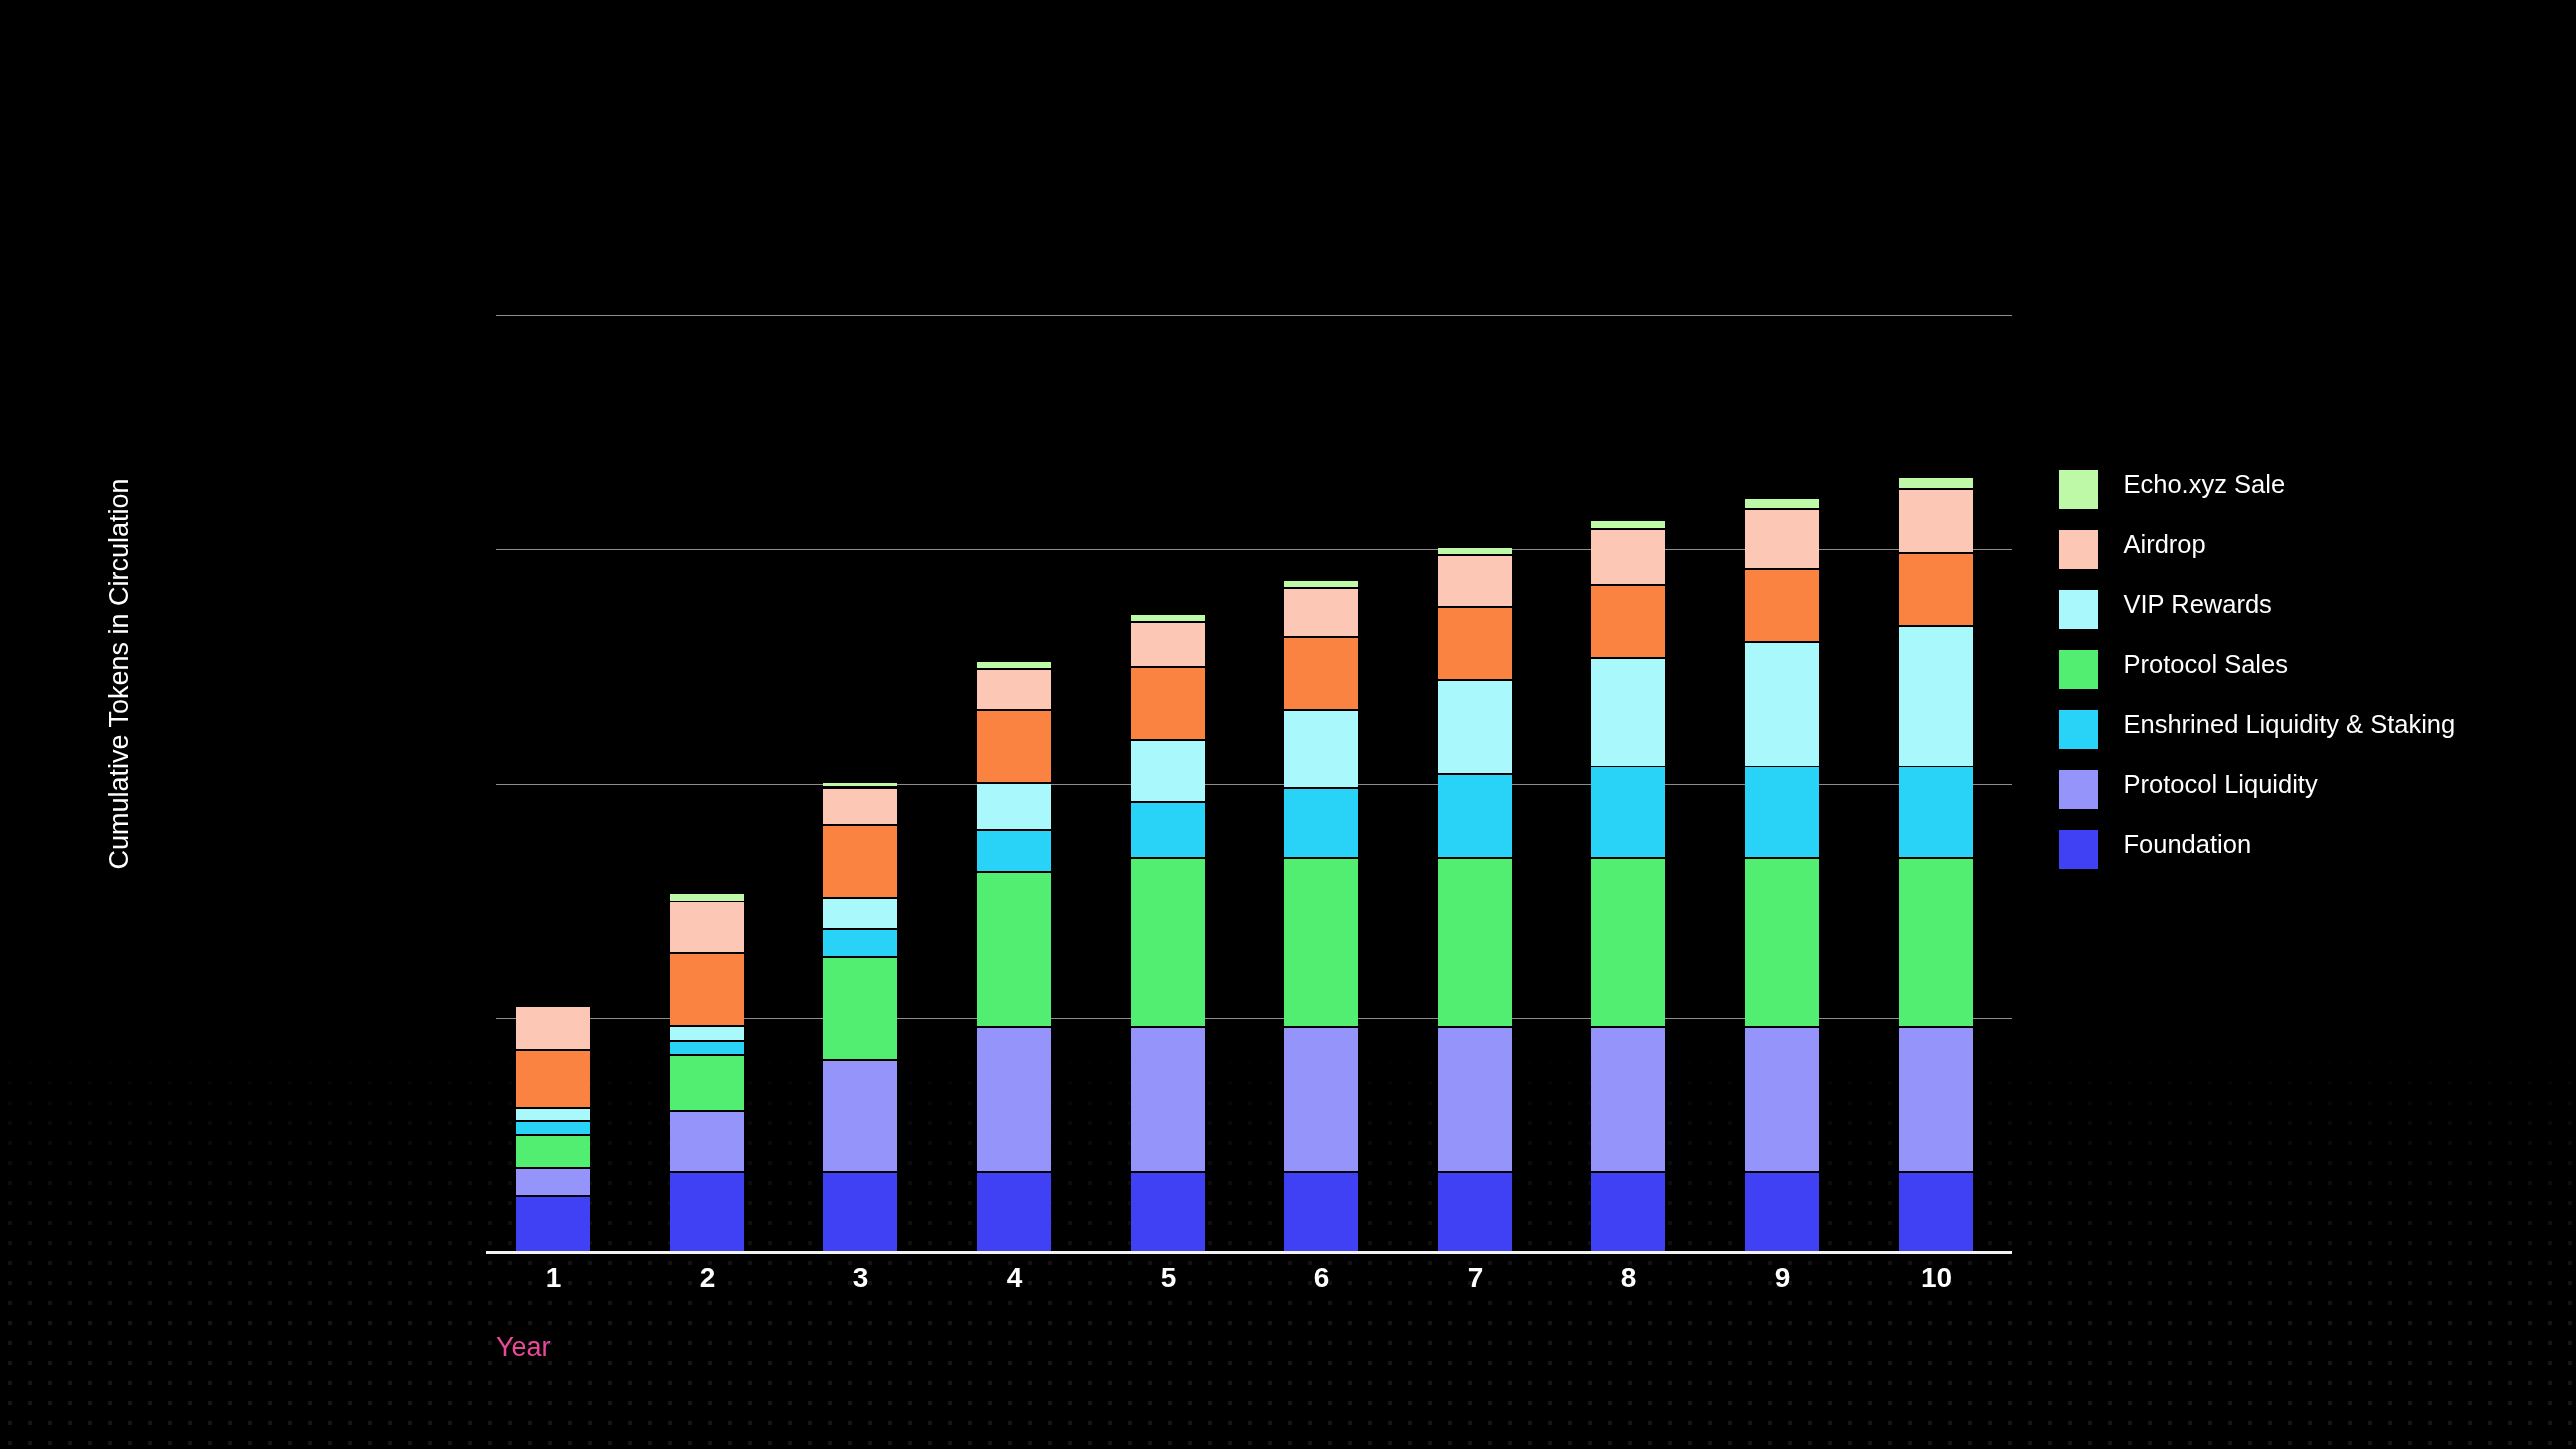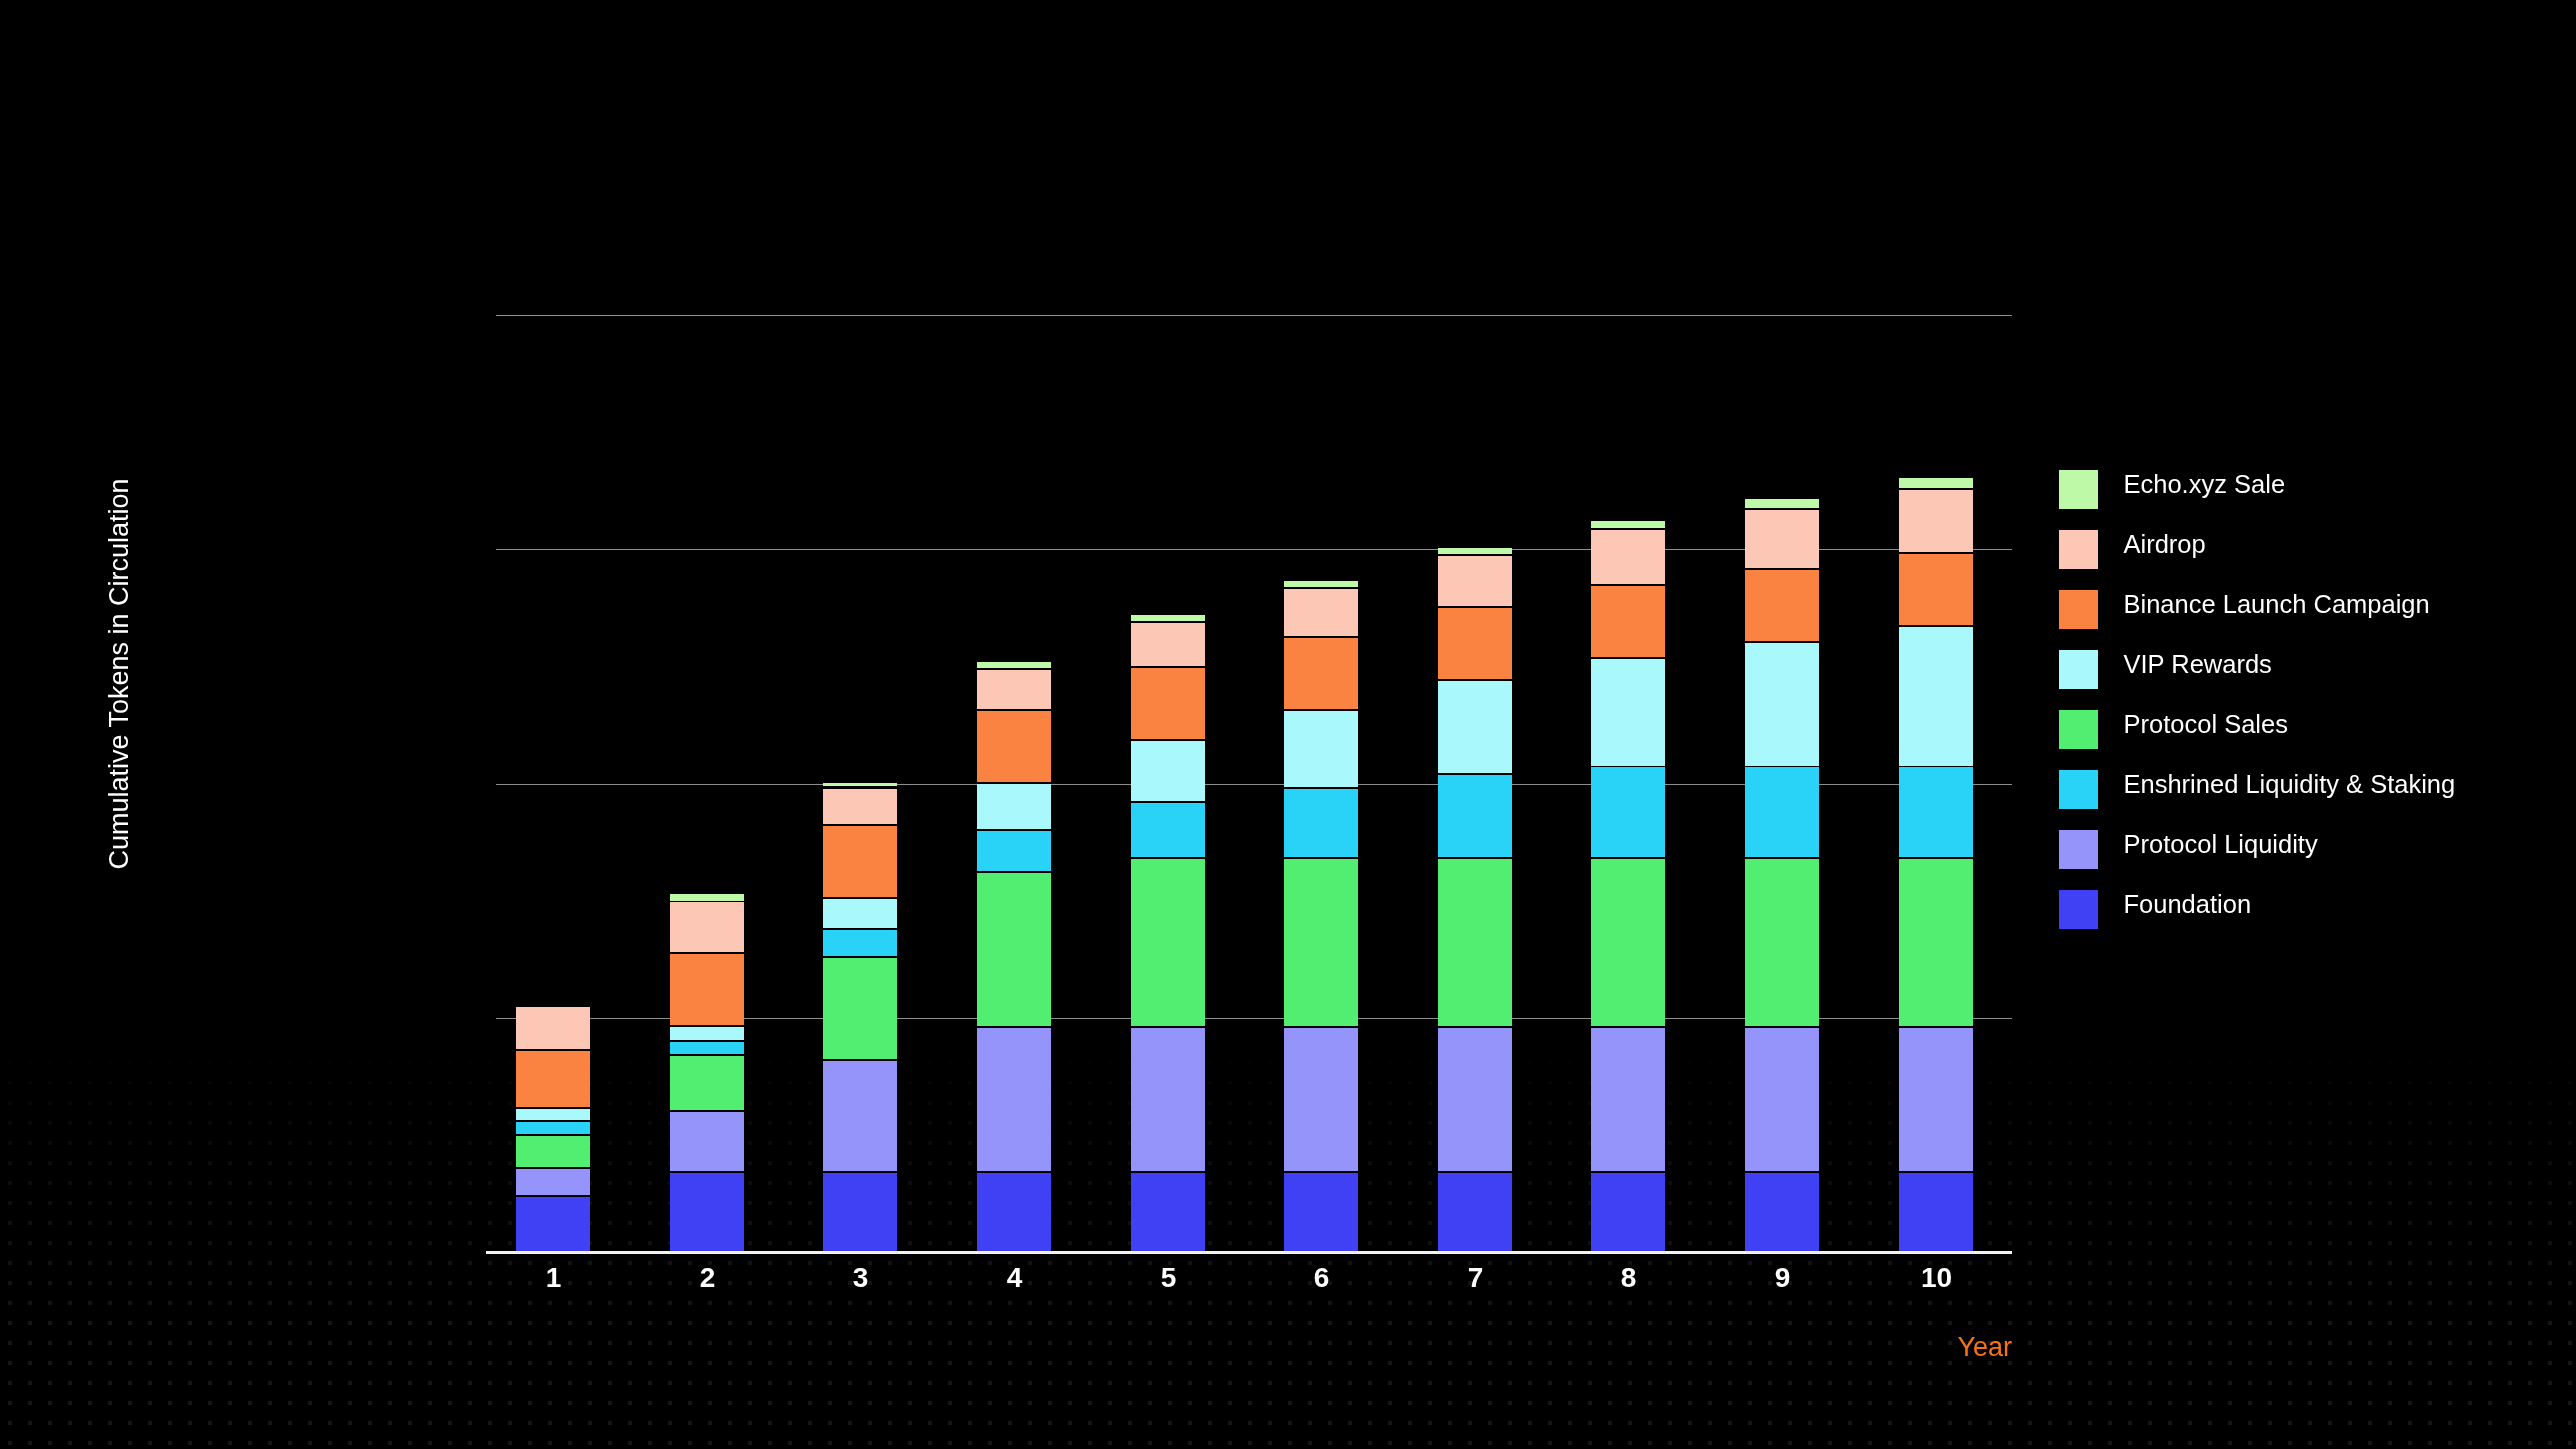--- a/index.html
+++ b/index.html
@@ -68,22 +68,22 @@
     transform-origin: center center;
     color: #ffffff;
     font-size: 27px;
     white-space: nowrap;
   }
   #x-axis-title {
     position: absolute;
     left: 496px;
     top: 1332px;
     width: 1516px;
-    text-align: right;
-    color: #f97316;
+    text-align: left;
+    color: #ec4899;
     font-size: 27px;
   }
   .bar-group {
     position: absolute;
     bottom: 0;
     width: 74px;
   }
   .seg {
     position: absolute;
     left: 0;
@@ -260,24 +260,20 @@
   <div id="legend">
       <div class="legend-row">
         <div class="legend-swatch" style="background: rgb(189, 249, 166);"></div>
         <div class="legend-label">Echo.xyz Sale</div>
       </div>
       <div class="legend-row">
         <div class="legend-swatch" style="background: rgb(252, 199, 180);"></div>
         <div class="legend-label">Airdrop</div>
       </div>
       <div class="legend-row">
-        <div class="legend-swatch" style="background: rgb(250, 131, 66);"></div>
-        <div class="legend-label">Binance Launch Campaign</div>
-      </div>
-      <div class="legend-row">
         <div class="legend-swatch" style="background: rgb(169, 248, 252);"></div>
         <div class="legend-label">VIP Rewards</div>
       </div>
       <div class="legend-row">
         <div class="legend-swatch" style="background: rgb(81, 238, 114);"></div>
         <div class="legend-label">Protocol Sales</div>
       </div>
       <div class="legend-row">
         <div class="legend-swatch" style="background: rgb(41, 211, 247);"></div>
         <div class="legend-label">Enshrined Liquidity &amp; Staking</div>

